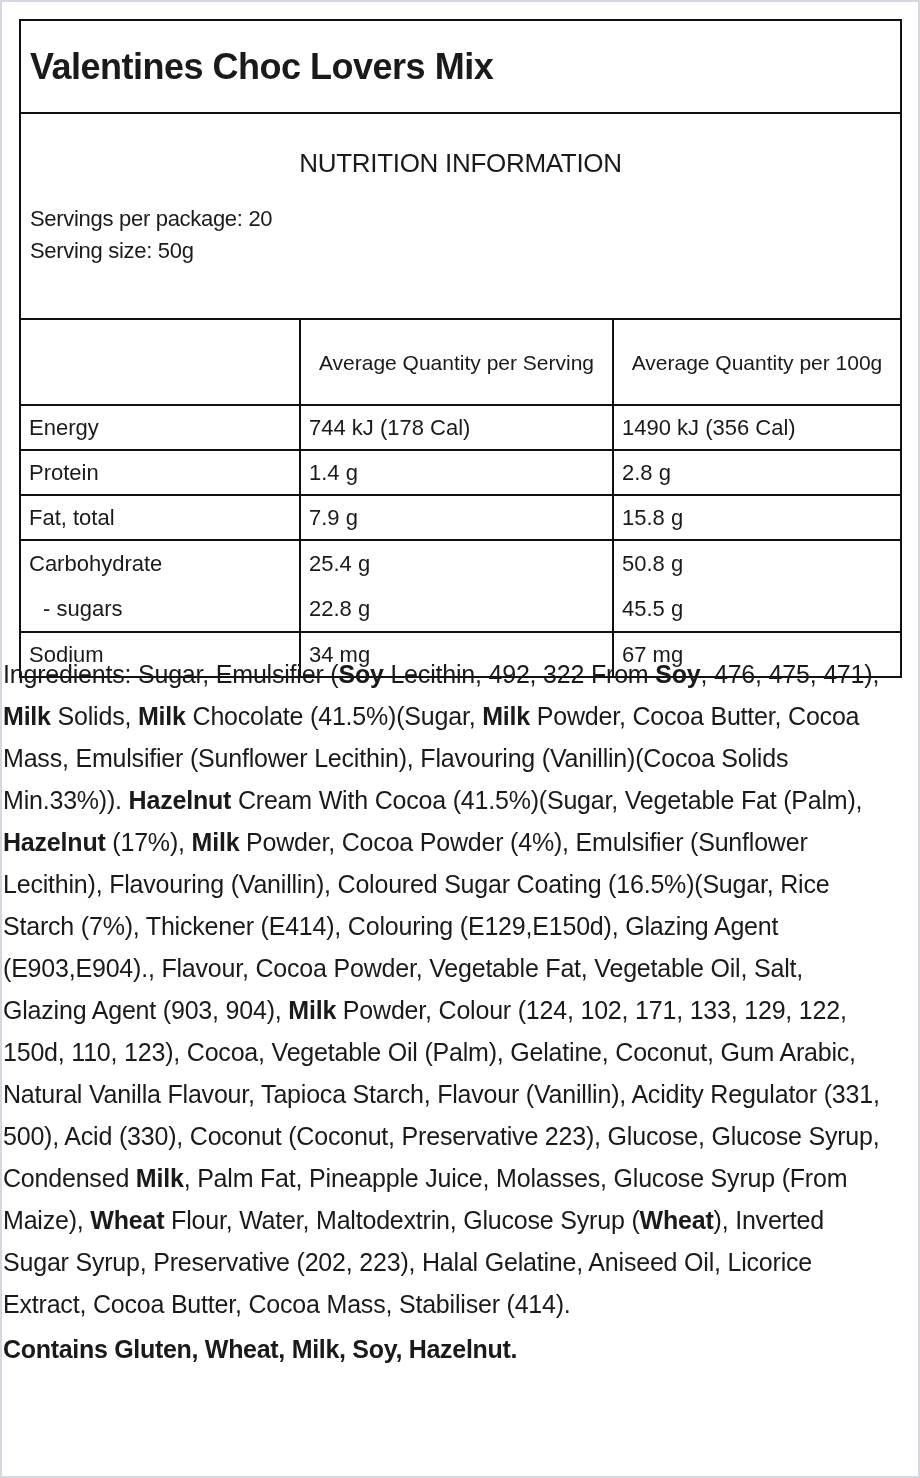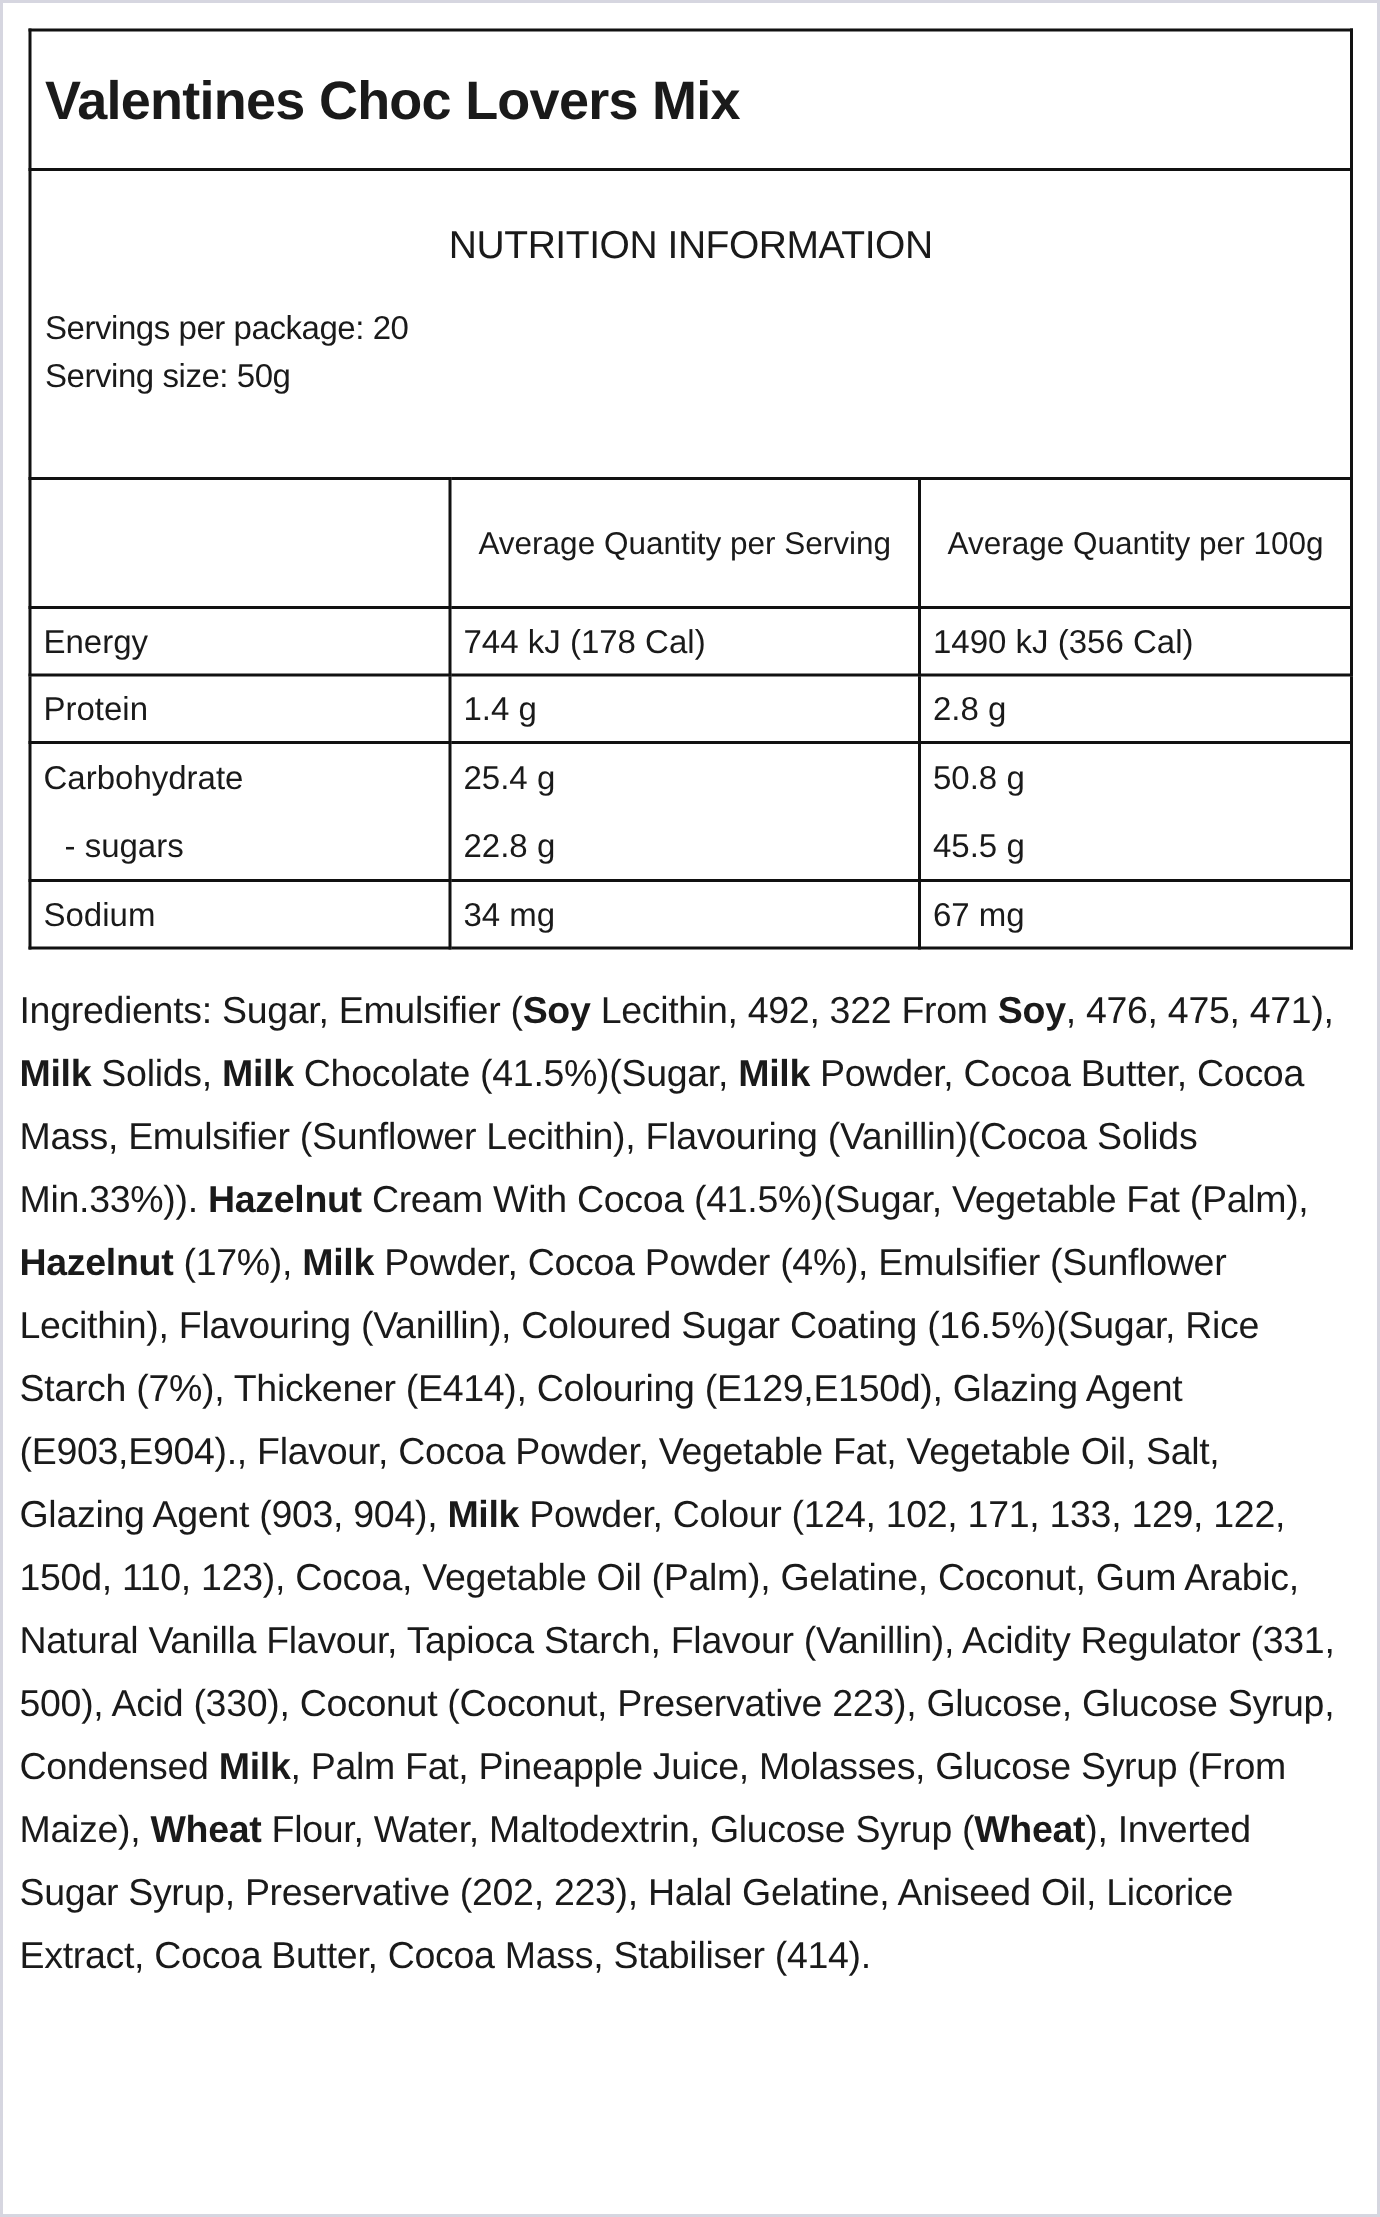--- a/index.html
+++ b/index.html
@@ -96,20 +96,25 @@
         <td>Energy</td>
         <td>744 kJ (178 Cal)</td>
         <td>1490 kJ (356 Cal)</td>
       </tr>
       <tr>
         <td>Protein</td>
         <td>1.4 g</td>
         <td>2.8 g</td>
       </tr>
       <tr>
+        <td>Fat, total</td>
+        <td>7.9 g</td>
+        <td>15.8 g</td>
+      </tr>
+      <tr>
         <td class="stack">
           <span class="stack-line">Carbohydrate</span>
           <span class="stack-line sub-indent">- sugars</span>
         </td>
         <td class="stack">
           <span class="stack-line">25.4 g</span>
           <span class="stack-line">22.8 g</span>
         </td>
         <td class="stack">
           <span class="stack-line">50.8 g</span>
@@ -118,15 +123,16 @@
       </tr>
       <tr>
         <td>Sodium</td>
         <td>34 mg</td>
         <td>67 mg</td>
       </tr>
     </tbody>
   </table>
 </div>
 
-<div style="position:absolute; left:11px; top:645px; width:880px;">
+<div style="position:absolute; left:1px; top:645px; width:880px;">
   <div class="ingredients" id="ingredients-text"><span>Ingredients: Sugar, Emulsifier (</span><b>Soy</b><span> Lecithin, 492, 322 From </span><b>Soy</b><span>, 476, 475, 471), </span><b>Milk</b><span> Solids, </span><b>Milk</b><span> Chocolate (41.5%)(Sugar, </span><b>Milk</b><span> Powder, Cocoa Butter, Cocoa Mass, Emulsifier (Sunflower Lecithin), Flavouring (Vanillin)(Cocoa Solids Min.33%)). </span><b>Hazelnut</b><span> Cream With Cocoa (41.5%)(Sugar, Vegetable Fat (Palm), </span><b>Hazelnut</b><span> (17%), </span><b>Milk</b><span> Powder, Cocoa Powder (4%), Emulsifier (Sunflower Lecithin), Flavouring (Vanillin), Coloured Sugar Coating (16.5%)(Sugar, Rice Starch (7%), Thickener (E414), Colouring (E129,E150d), Glazing Agent (E903,E904)., Flavour, Cocoa Powder, Vegetable Fat, Vegetable Oil, Salt, Glazing Agent (903, 904), </span><b>Milk</b><span> Powder, Colour (124, 102, 171, 133, 129, 122, 150d, 110, 123), Cocoa, Vegetable Oil (Palm), Gelatine, Coconut, Gum Arabic, Natural Vanilla Flavour, Tapioca Starch, Flavour (Vanillin), Acidity Regulator (331, 500), Acid (330), Coconut (Coconut, Preservative 223), Glucose, Glucose Syrup, Condensed </span><b>Milk</b><span>, Palm Fat, Pineapple Juice, Molasses, Glucose Syrup (From Maize), </span><b>Wheat</b><span> Flour, Water, Maltodextrin, Glucose Syrup (</span><b>Wheat</b><span>), Inverted Sugar Syrup, Preservative (202, 223), Halal Gelatine, Aniseed Oil, Licorice Extract, Cocoa Butter, Cocoa Mass, Stabiliser (414).</span></div>
+  <div class="contains">Contains Gluten, Wheat, Milk, Soy, Hazelnut.</div>
 </div>
 
 </body></html>

